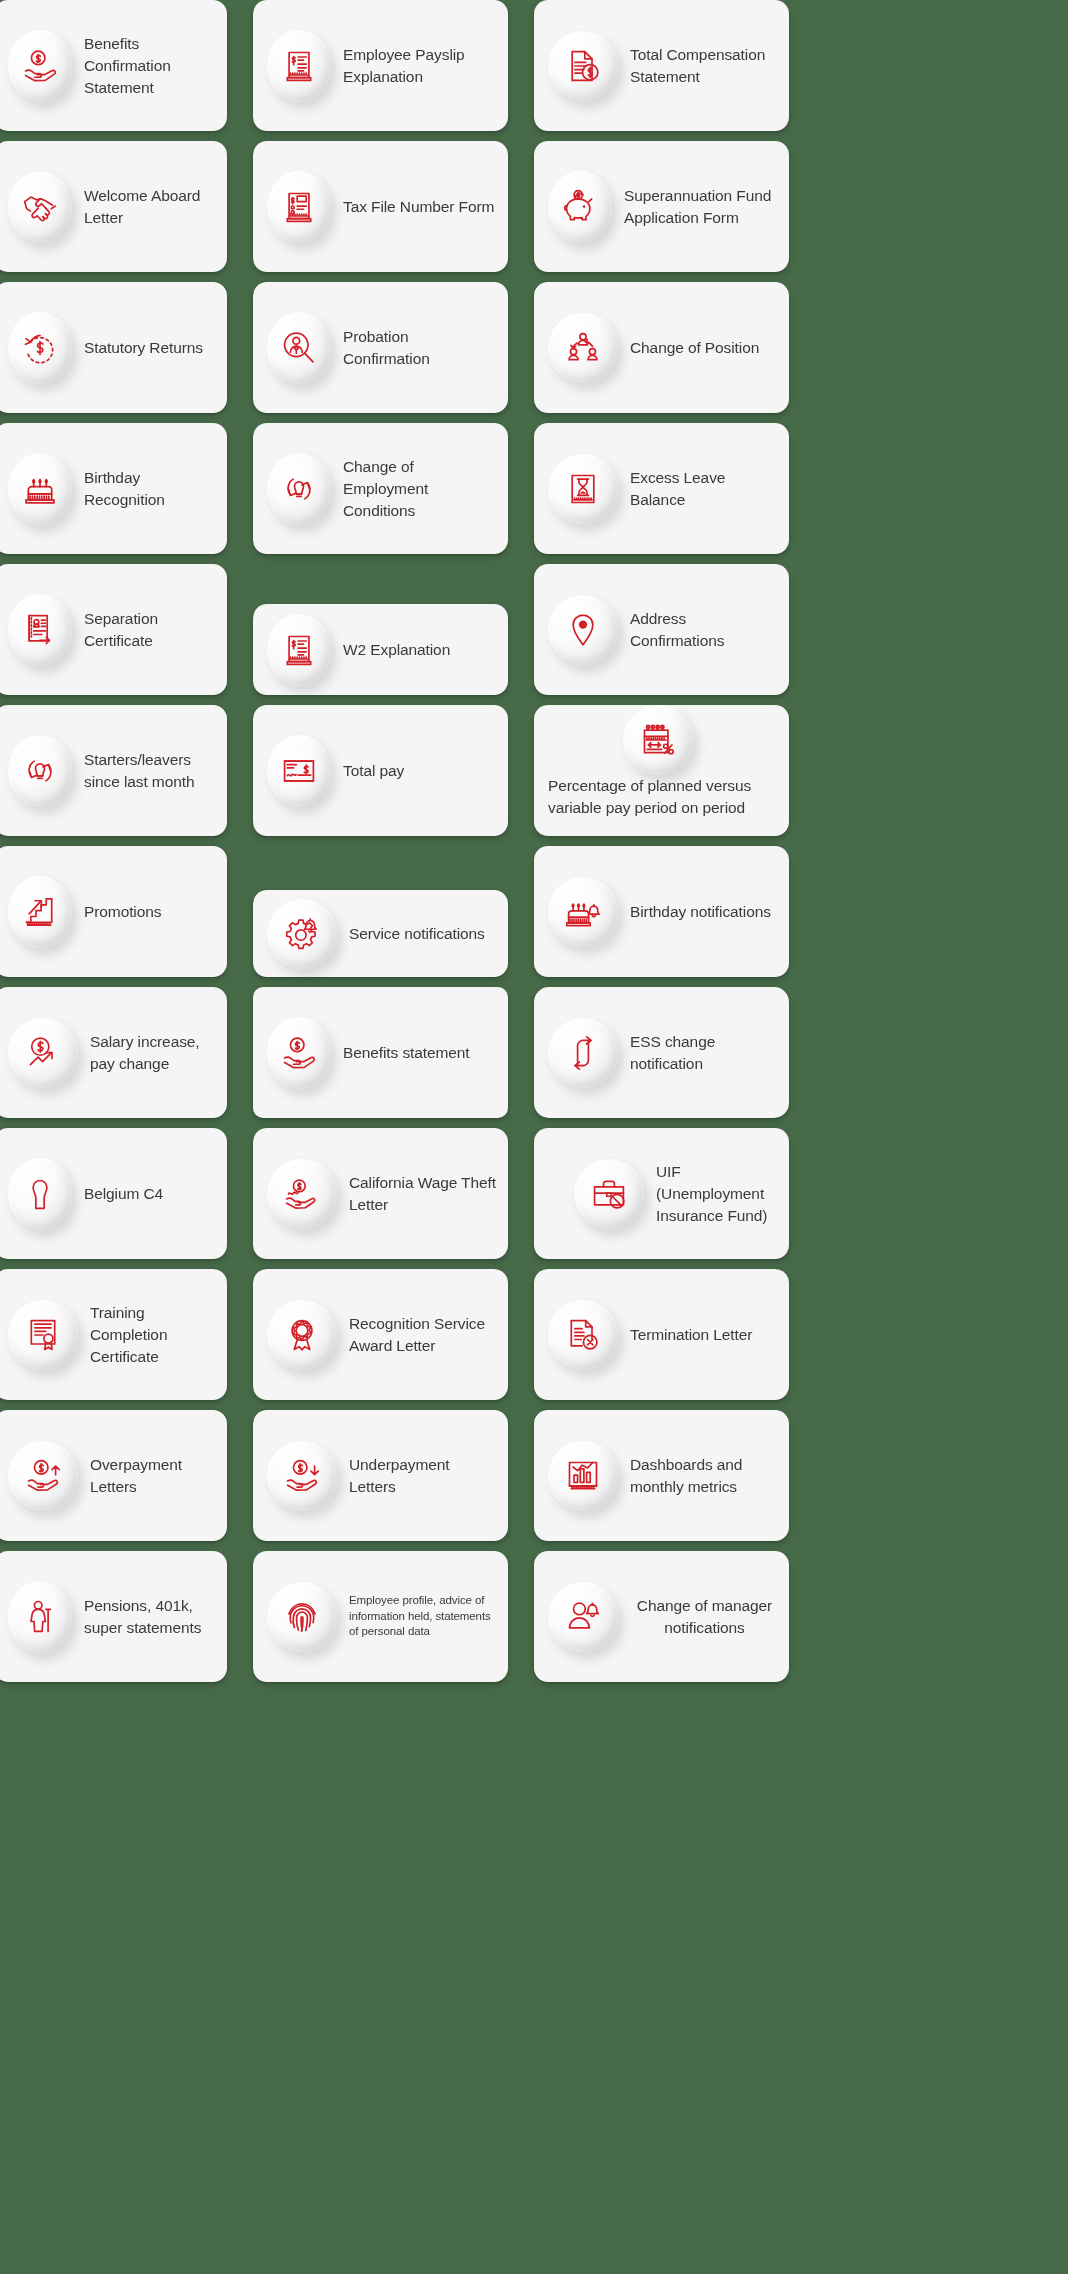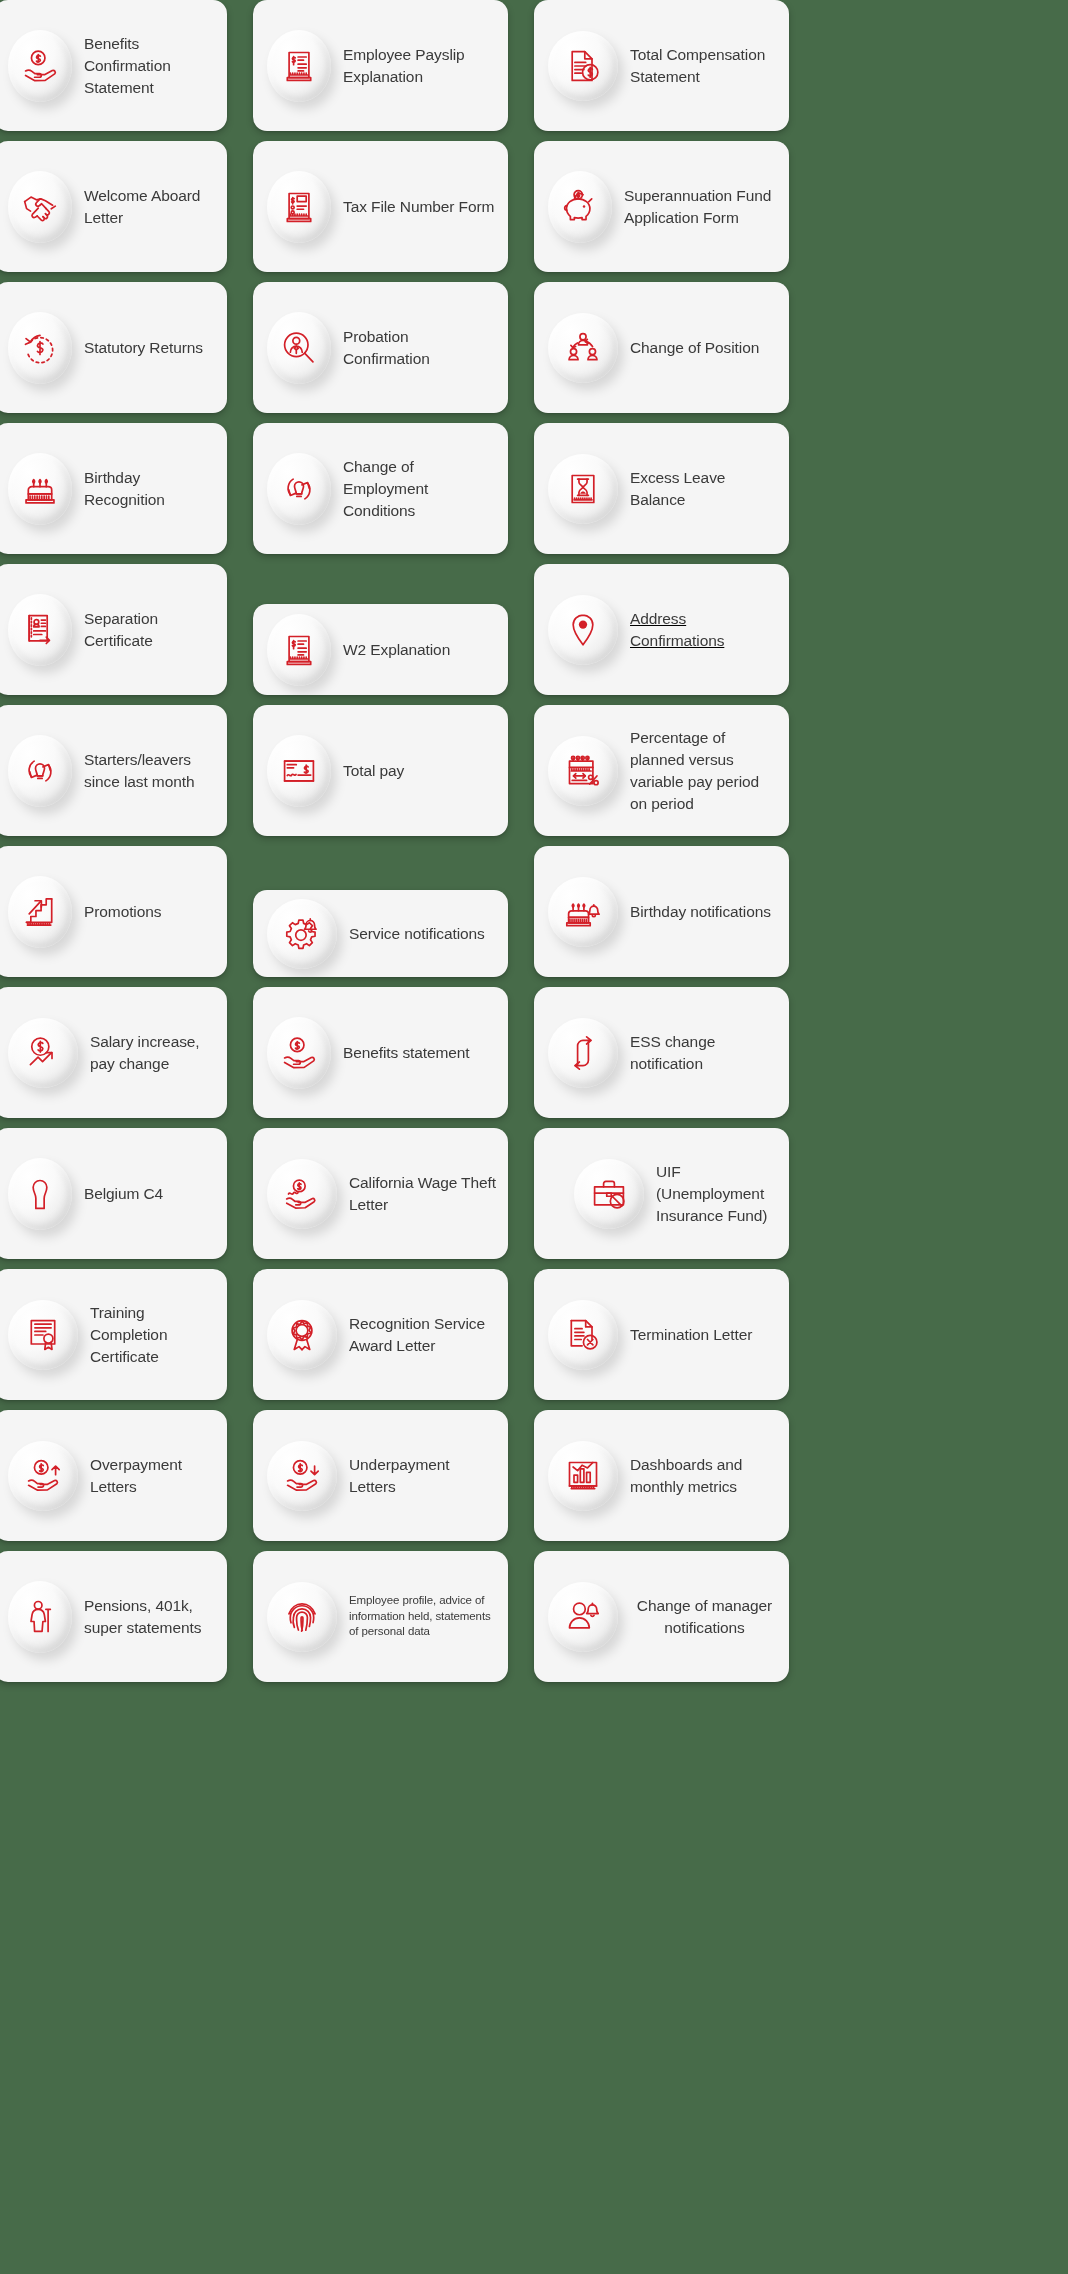--- a/index.html
+++ b/index.html
@@ -285,21 +285,21 @@
         <svg viewBox="0 0 40 40">
           <path d="M9 5h22v28H9z"></path>
           <path d="M7 33h26v3H7z"></path>
           <path d="M10 30h20M10.5 30v-2M13 30v-2M15.5 30v-2M18 30v-2M20.5 30v-2M23 30v-2M25.5 30v-2M28 30v-2"></path>
           <path d="M14 9.5v9M15.8 11a1.8 1.8 0 0 0-3.1.9c0 1.7 3.1.9 3.1 2.4a1.8 1.8 0 0 1-3.1.8"></path>
           <path d="M19 10h9M19 13.5h6M19 18h9M19 22h9M19 25.5h6"></path>
         </svg>
       </div>
       <div class="label">W2 Explanation</div>
     </div>
-    <div class="card" style="grid-column: 3; text-decoration: underline;">
+    <div class="card" style="grid-column: 3;">
       <div class="icon-well round">
         <svg viewBox="0 0 40 40">
           <path d="M20 3.5c-6 0-10.9 4.8-10.9 10.7 0 8 10.9 22.3 10.9 22.3S30.9 22.2 30.9 14.2C30.9 8.3 26 3.5 20 3.5z"></path>
           <circle class="fill" cx="20" cy="14" r="4.6"></circle>
         </svg>
       </div>
       <div class="label">Address Confirmations</div>
     </div>
     <div class="card col1" style="grid-column: 1;">
       <div class="icon-well">
@@ -320,21 +320,21 @@
           <path d="M4 9h32v22H4z"></path>
           <path d="M4 9h32M4 31h32"></path>
           <path d="M7 13h10M7 16.5h7"></path>
           <path d="M28 13.5v8M30.2 15.5a2.4 2.4 0 0 0-4.2 1.3c0 2.3 4.2 1.3 4.2 3.4a2.4 2.4 0 0 1-4.2 1.2"></path>
           <path d="M7 25c1.5-2.6 3.4 2 4.9-.6 1.4-2.5 3.3 2 4.8-.5"></path>
           <path d="M19 24.5h14"></path>
         </svg>
       </div>
       <div class="label">Total pay</div>
     </div>
-    <div class="card" style="grid-column: 3;">
+    <div class="card" style="grid-column: 3; flex-direction: column;">
       <div class="icon-well round">
         <svg viewBox="0 0 40 40">
           <path d="M5 9h26v25H5z"></path>
           <path d="M5 16h26"></path>
           <path d="M9 9V5.5M14.3 9V5.5M19.6 9V5.5M24.9 9V5.5"></path>
           <circle cx="9" cy="5.5" r="1.8"></circle>
           <circle cx="14.3" cy="5.5" r="1.8"></circle>
           <circle cx="19.6" cy="5.5" r="1.8"></circle>
           <circle cx="24.9" cy="5.5" r="1.8"></circle>
           <path d="M7 20h22M7.6 20v-2.4M10 20v-2.4M12.4 20v-2.4M14.8 20v-2.4M17.2 20v-2.4M19.6 20v-2.4M22 20v-2.4M24.4 20v-2.4M26.8 20v-2.4"></path>
@@ -395,21 +395,21 @@
       <div class="icon-well round">
         <svg viewBox="0 0 40 40">
           <circle cx="17" cy="13" r="9.5"></circle>
           <path d="M17 7v12M19.8 9.3a2.9 2.9 0 0 0-5.2 1.6c0 2.8 5.2 1.6 5.2 4.2a2.9 2.9 0 0 1-5.2 1.5"></path>
           <path d="M6 33l8.5-8.5 5 5 10-10"></path>
           <path d="M23.5 19.5H30v6.5"></path>
         </svg>
       </div>
       <div class="label">Salary increase, pay change</div>
     </div>
-    <div class="card" style="grid-column: 2;">
+    <div class="card" style="grid-column: 2; border-radius: 10px;">
       <div class="icon-well">
         <svg viewBox="0 0 40 40">
           <circle cx="18" cy="11" r="7.5"></circle>
           <path d="M18 7.2v7.6M20.4 9.1a2.4 2.4 0 0 0-4.3 1.2c0 2.3 4.3 1.2 4.3 3.3a2.4 2.4 0 0 1-4.3 1.1"></path>
           <path d="M4 25.5c2.4-1.4 5-1.2 7 .4l3.3 2.6h5.1a2 2 0 0 1 0 4H14"></path>
           <path d="M17 29.5h8.5l8.2-4.4a2.3 2.3 0 0 1 2.6 3.7L25.8 36 14.3 36.3 4 30.5"></path>
         </svg>
       </div>
       <div class="label">Benefits statement</div>
     </div>

